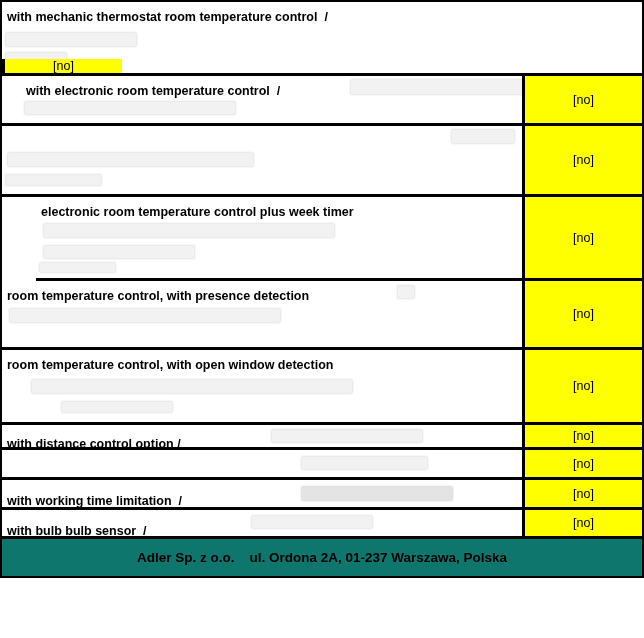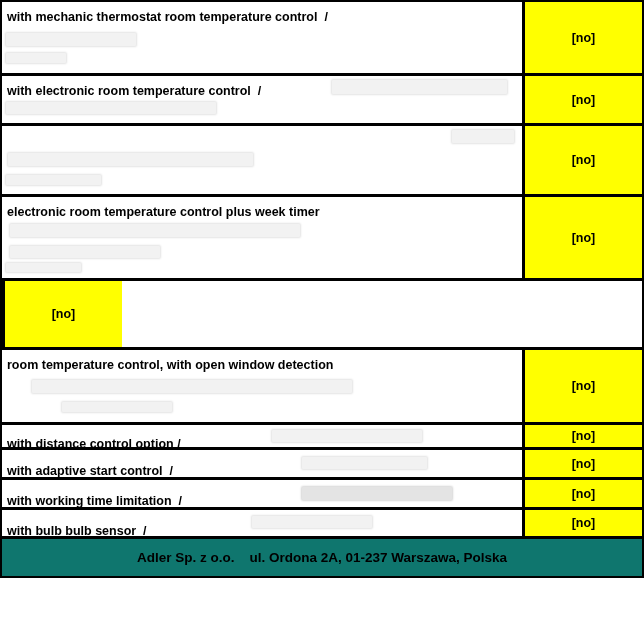--- a/index.html
+++ b/index.html
@@ -37,30 +37,30 @@
   .cell-value {
     width: 117px;
     border-left: 3px solid #000;
     background: #ffff00;
     display: flex;
     align-items: center;
     justify-content: center;
     flex: none;
   }
   .cell-value span {
-    font-weight: bold;
+    font-weight: normal;
     font-size: 12.5px;
     color: #000;
   }
 
   
-  .h71 { height: 71px; }
-  .h47 { height: 47px; }
+  .h71 { height: 71px; flex-direction: column; }
+  .h47 { height: 47px; padding-left: 19px; }
   .h68 { height: 68px; }
-  .h81 { height: 81px; }
+  .h81 { height: 81px; margin-left: 34px; }
   .h56 { height: 56px; }
   .h66 { height: 66px; }
   .h72 { height: 72px; gap: 37px; }
   .thin.h22 { height: 22px; }
   .thin.h27 { height: 27px; }
   .thin.h26 { height: 26px; }
 
   .row.thin .cell-label {
     display: flex;
     align-items: center;
@@ -139,20 +139,25 @@
       <div class="smudge" style="left:8px; top:49px; width:150px; height:12px;"></div>
       <div class="smudge" style="left:4px; top:66px; width:75px; height:9px;"></div>
     </div>
     <div class="cell-value">
       <span>[no]</span>
     </div>
   </div>
 
 
   <div class="row h66">
+    <div class="cell-label">
+      <span class="label">room temperature control, with presence detection</span>
+      <div class="smudge" style="left:396px; top:5px; width:16px; height:12px;"></div>
+      <div class="smudge" style="left:8px; top:28px; width:270px; height:13px;"></div>
+    </div>
     <div class="cell-value">
       <span>[no]</span>
     </div>
   </div>
 
   <div class="row h72">
     <div class="cell-label">
       <span class="label">room temperature control, with open window detection</span>
       <div class="smudge" style="left:30px; top:30px; width:320px; height:13px;"></div>
       <div class="smudge" style="left:60px; top:52px; width:110px; height:10px;"></div>
@@ -167,21 +172,20 @@
       <span class="label">with distance control option /</span>
       <div class="smudge" style="left:270px; top:5px; width:150px; height:12px;"></div>
     </div>
     <div class="cell-value">
       <span>[no]</span>
     </div>
   </div>
 
   <div class="row thin h27">
     <div class="cell-label">
-      <span class="label">with adaptive start control  /</span>
       <div class="smudge" style="left:300px; top:7px; width:125px; height:12px;"></div>
     </div>
     <div class="cell-value">
       <span>[no]</span>
     </div>
   </div>
 
   <div class="row thin h27">
     <div class="cell-label">
       <span class="label">with working time limitation  /</span>

